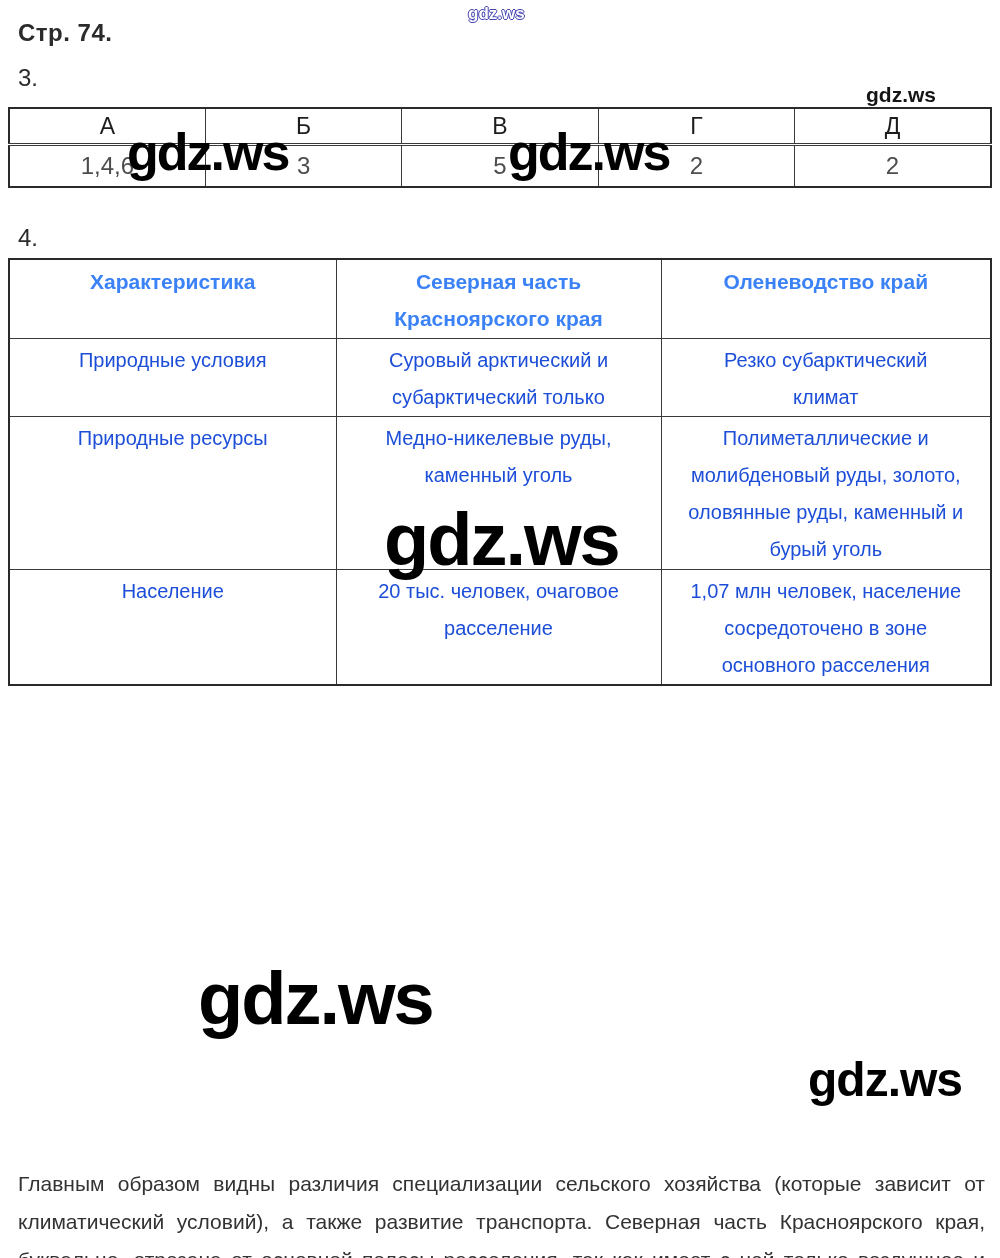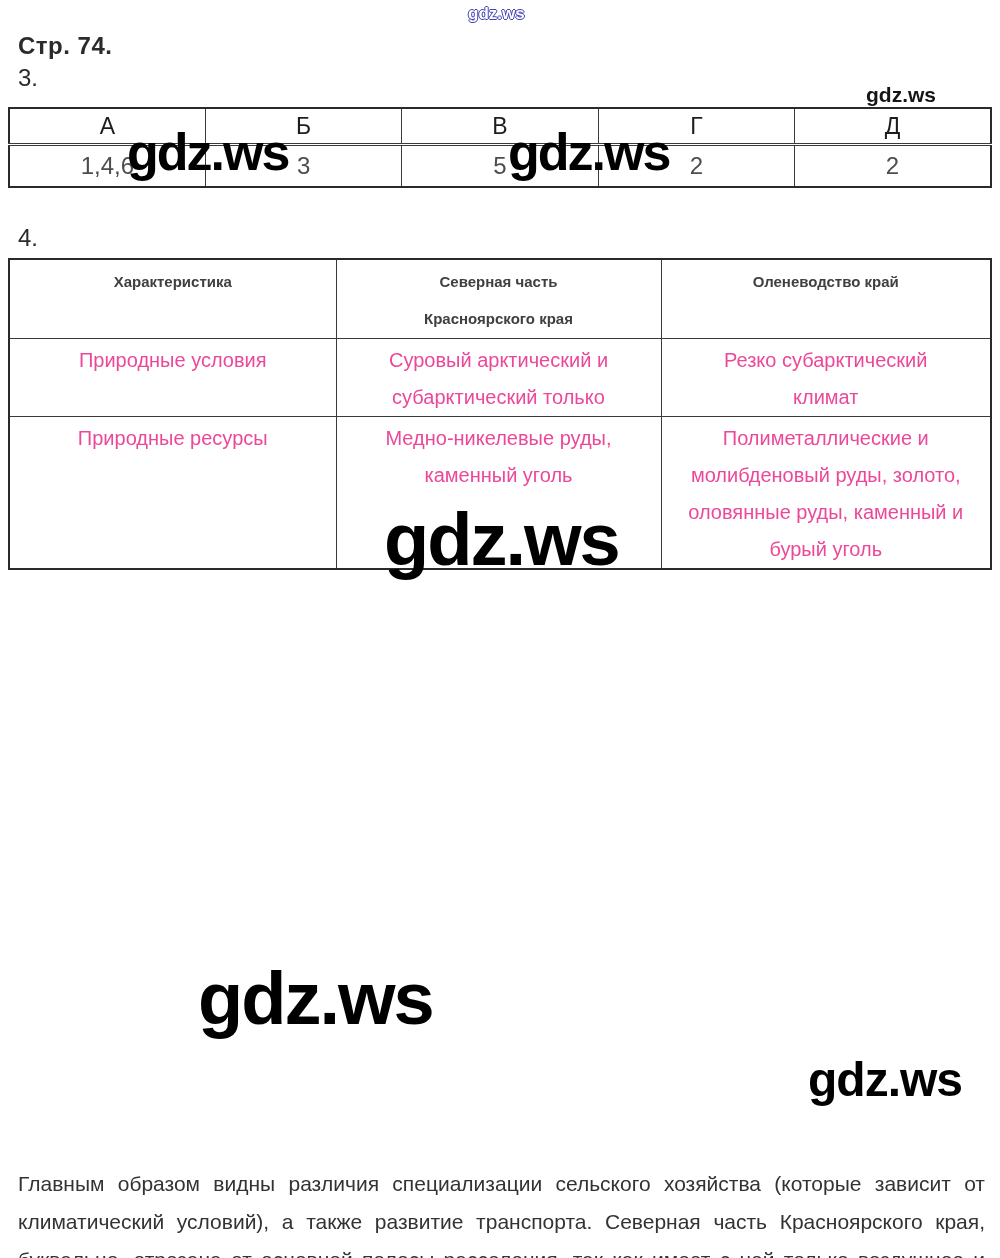--- a/index.html
+++ b/index.html
@@ -5,21 +5,21 @@
   html,body{margin:0;padding:0;background:#ffffff;}
   .page{
     position:relative;
     width:1000px;height:1258px;
     background:#ffffff;
     font-family:"Liberation Sans", sans-serif;
     overflow:hidden;
   }
   
   .heading{
-    position:absolute;left:18px;top:32px;
+    position:absolute;left:18px;top:19px;
     font-size:24px;font-weight:600;color:#2b2b2b;letter-spacing:.5px;
   }
   .item-label{
     position:absolute;left:18px;
     font-size:24px;font-weight:500;color:#2b2b2b;
   }
   #item3-label{top:64px;}
   #item4-label{top:224px;}
 
   
@@ -45,22 +45,22 @@
     border:2px solid #2a2a2a;
   }
   #comparison-table th,#comparison-table td{
     border:1px solid #3a3a3a;
     text-align:center;vertical-align:top;
     white-space:pre-line;
     line-height:37px;
     padding:3px 6px 0 6px;
     overflow:hidden;
   }
-  #comparison-table th{font-size:15px;font-weight:700;color:#404040;}
-  #comparison-table td{font-size:20px;font-weight:400;color:#ec4899;}
+  #comparison-table th{font-size:21px;font-weight:700;color:#3b82f6;}
+  #comparison-table td{font-size:20px;font-weight:400;color:#1d4ed8;}
 
   
   .conclusion{
     position:absolute;left:18px;top:1165px;width:967px;
     font-size:21px;line-height:38px;color:#333333;
     text-align:justify;
   }
 
   
   .wm{position:absolute;color:#000;white-space:nowrap;line-height:1;pointer-events:none;}
@@ -140,20 +140,28 @@
     </tr>
     <tr style="height:153px">
       <td>Природные ресурсы</td>
       <td>Медно-никелевые руды,
 каменный уголь</td>
       <td>Полиметаллические и
 молибденовый руды, золото,
 оловянные руды, каменный и
 бурый уголь</td>
     </tr>
+    <tr style="height:112px">
+      <td>Население</td>
+      <td>20 тыс. человек, очаговое
+расселение</td>
+      <td>1,07 млн человек, население
+сосредоточено в зоне
+основного расселения</td>
+    </tr>
   </tbody>
     </table>
 
   <div class="wm wm-big-a">gdz.ws</div>
   <div class="wm wm-big-b">gdz.ws</div>
   <div class="wm wm-big-c">gdz.ws</div>
   <div class="wm wm-big-d">gdz.ws</div>
   <div class="wm wm-med-e">gdz.ws</div>
 
   <div class="conclusion">Главным образом видны различия специализации сельского хозяйства (которые зависит от климатический условий), а также развитие транспорта. Северная часть Красноярского края, буквально, отрезана от основной полосы расселения, так как имеет с ней только воздушное и речное (на зиму прекращается) сообщение.</div>

